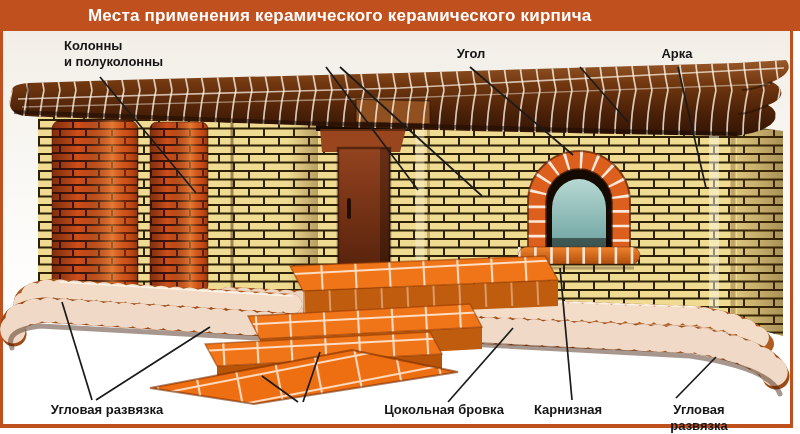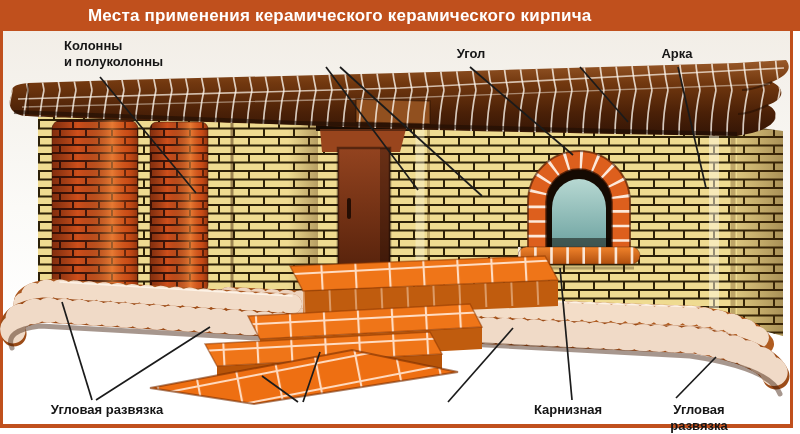--- a/index.html
+++ b/index.html
@@ -211,19 +211,20 @@
       <path d="M572 400 L560 268"></path>
       <path d="M676 398 L716 357"></path>
     </g>
   </svg>
 
   <div class="lbl" style="left:64px;top:38px">Колонны
 и полуколонны</div>
   <div class="lbl center" style="left:471px;top:46px">Угол</div>
   <div class="lbl center" style="left:677px;top:46px">Арка</div>
   <div class="lbl center" style="left:107px;top:402px">Угловая развязка</div>
+  <div class="lbl center" style="left:444px;top:402px">Цокольная бровка</div>
   <div class="lbl center" style="left:568px;top:402px">Карнизная</div>
   <div class="lbl center" style="left:699px;top:402px">Угловая развязка</div>
 
   <div class="titlebar">
     <span class="title-text">Места применения керамического керамического кирпича</span>
   </div>
 </div>
 
 </body></html>

